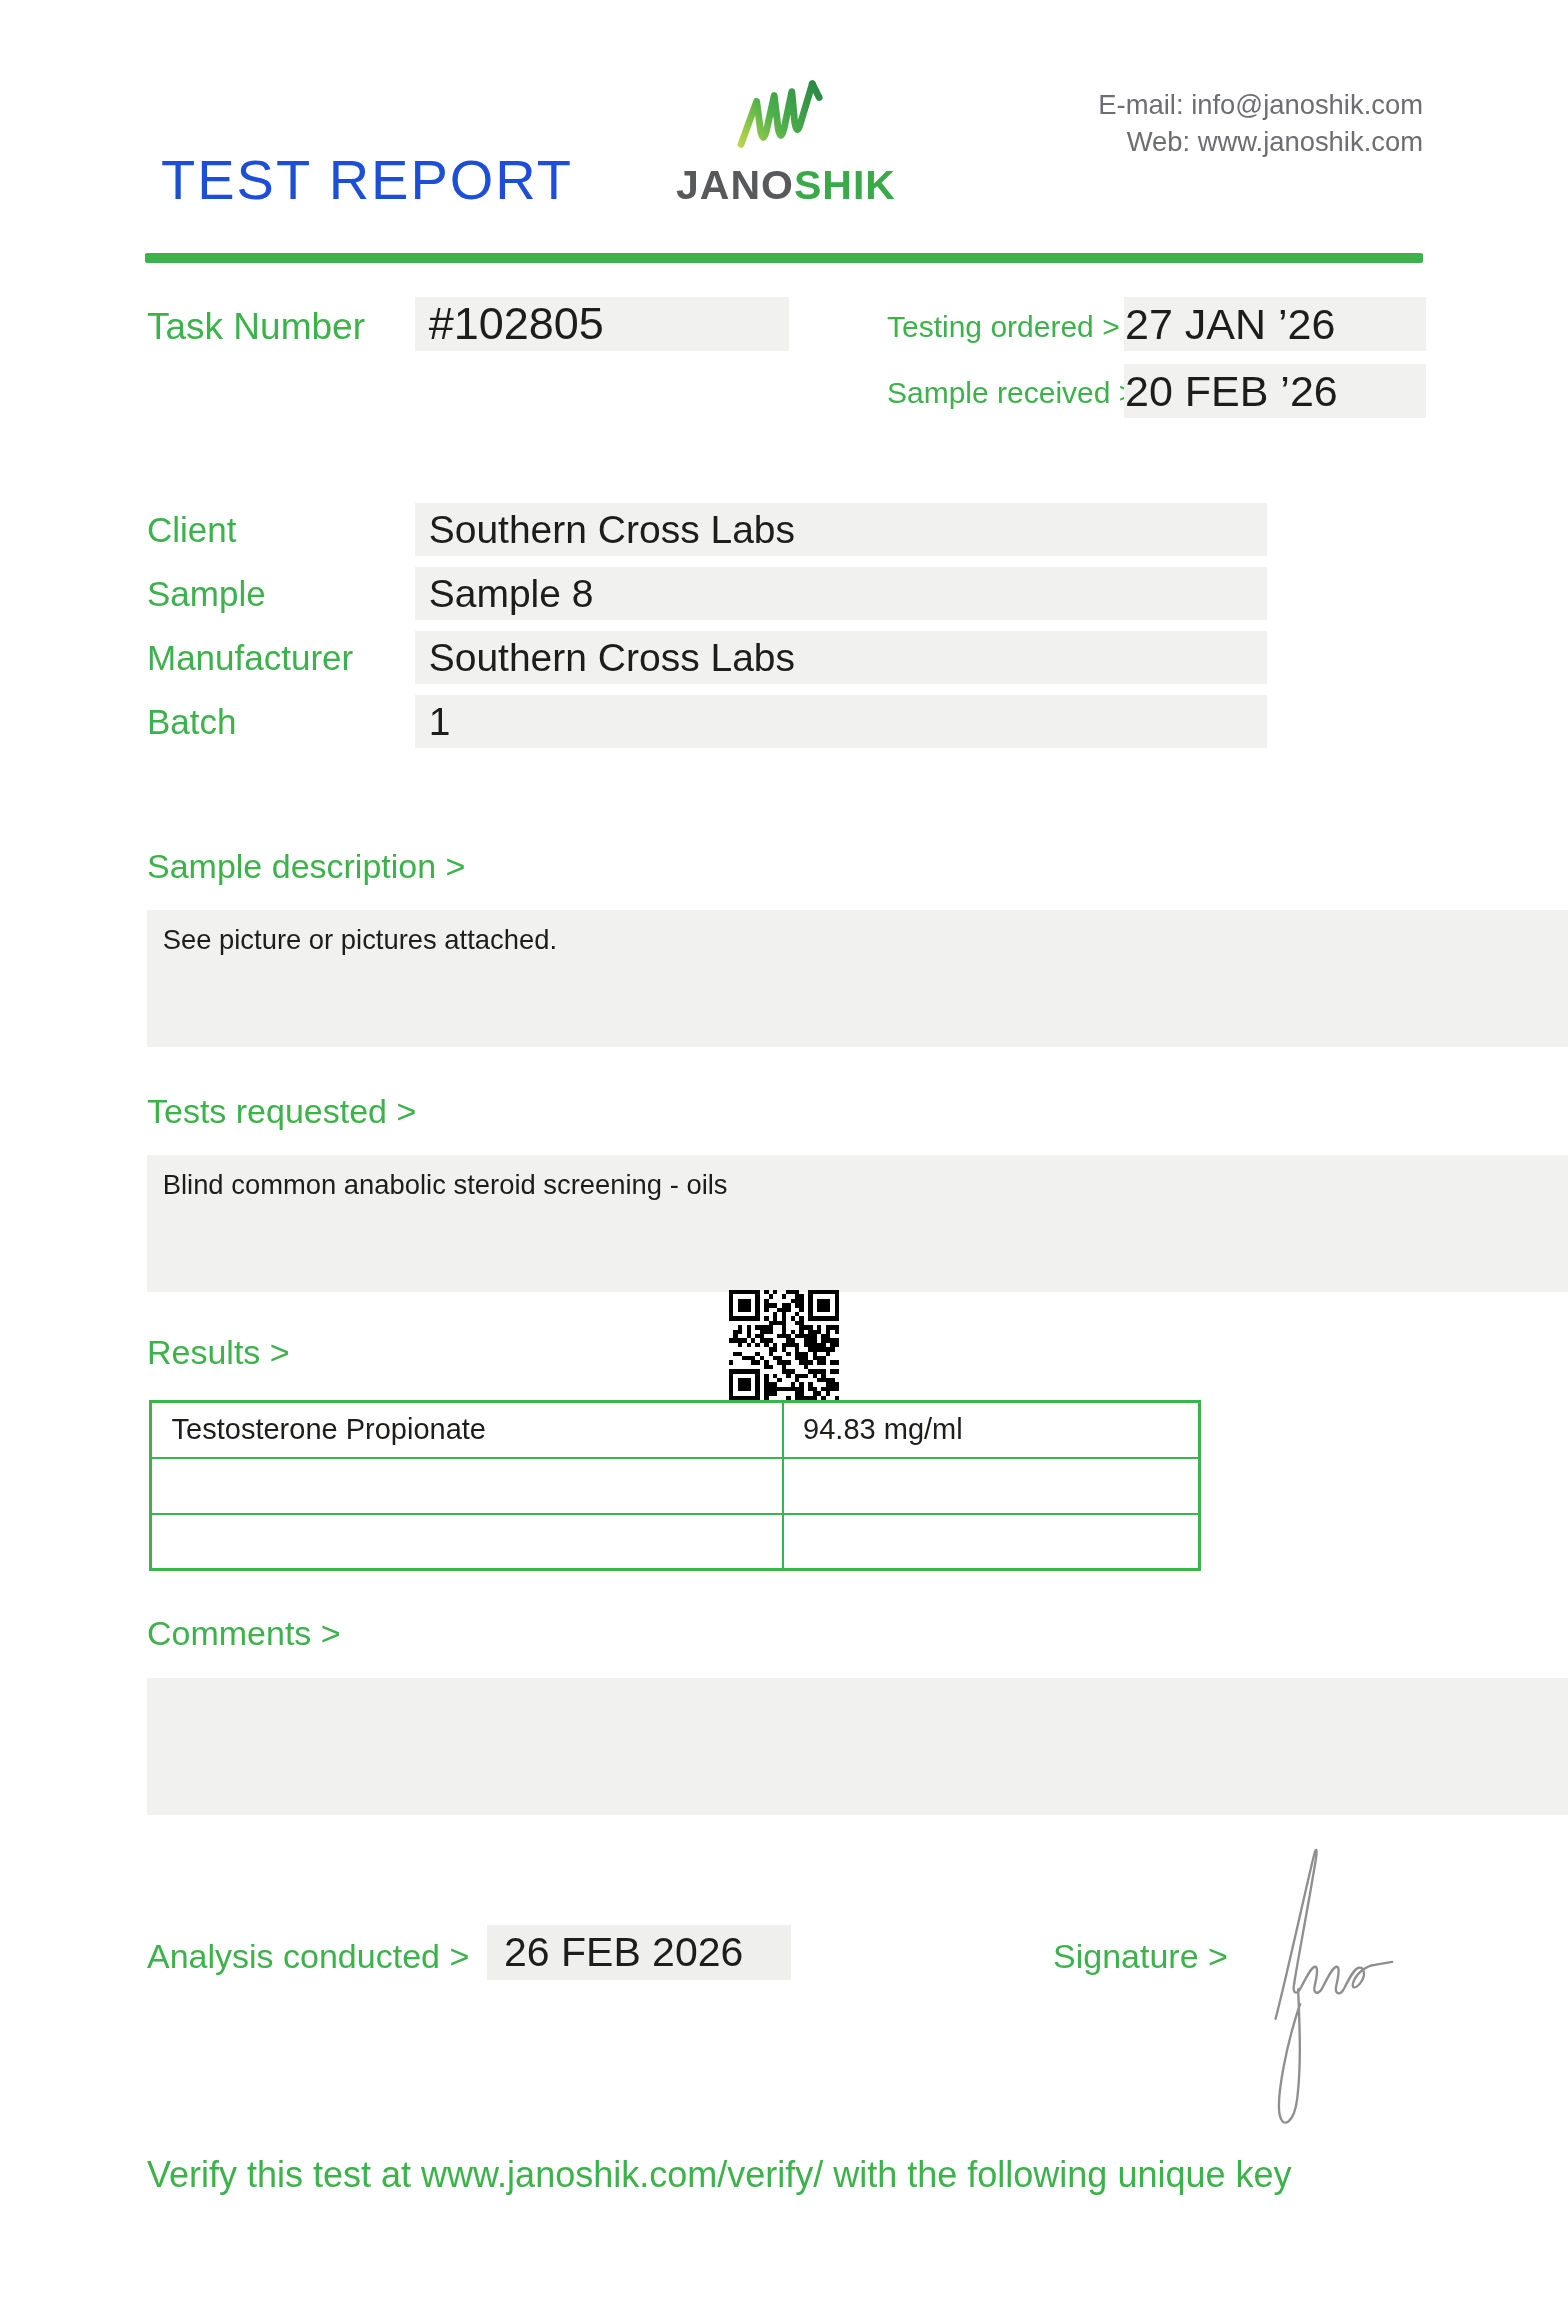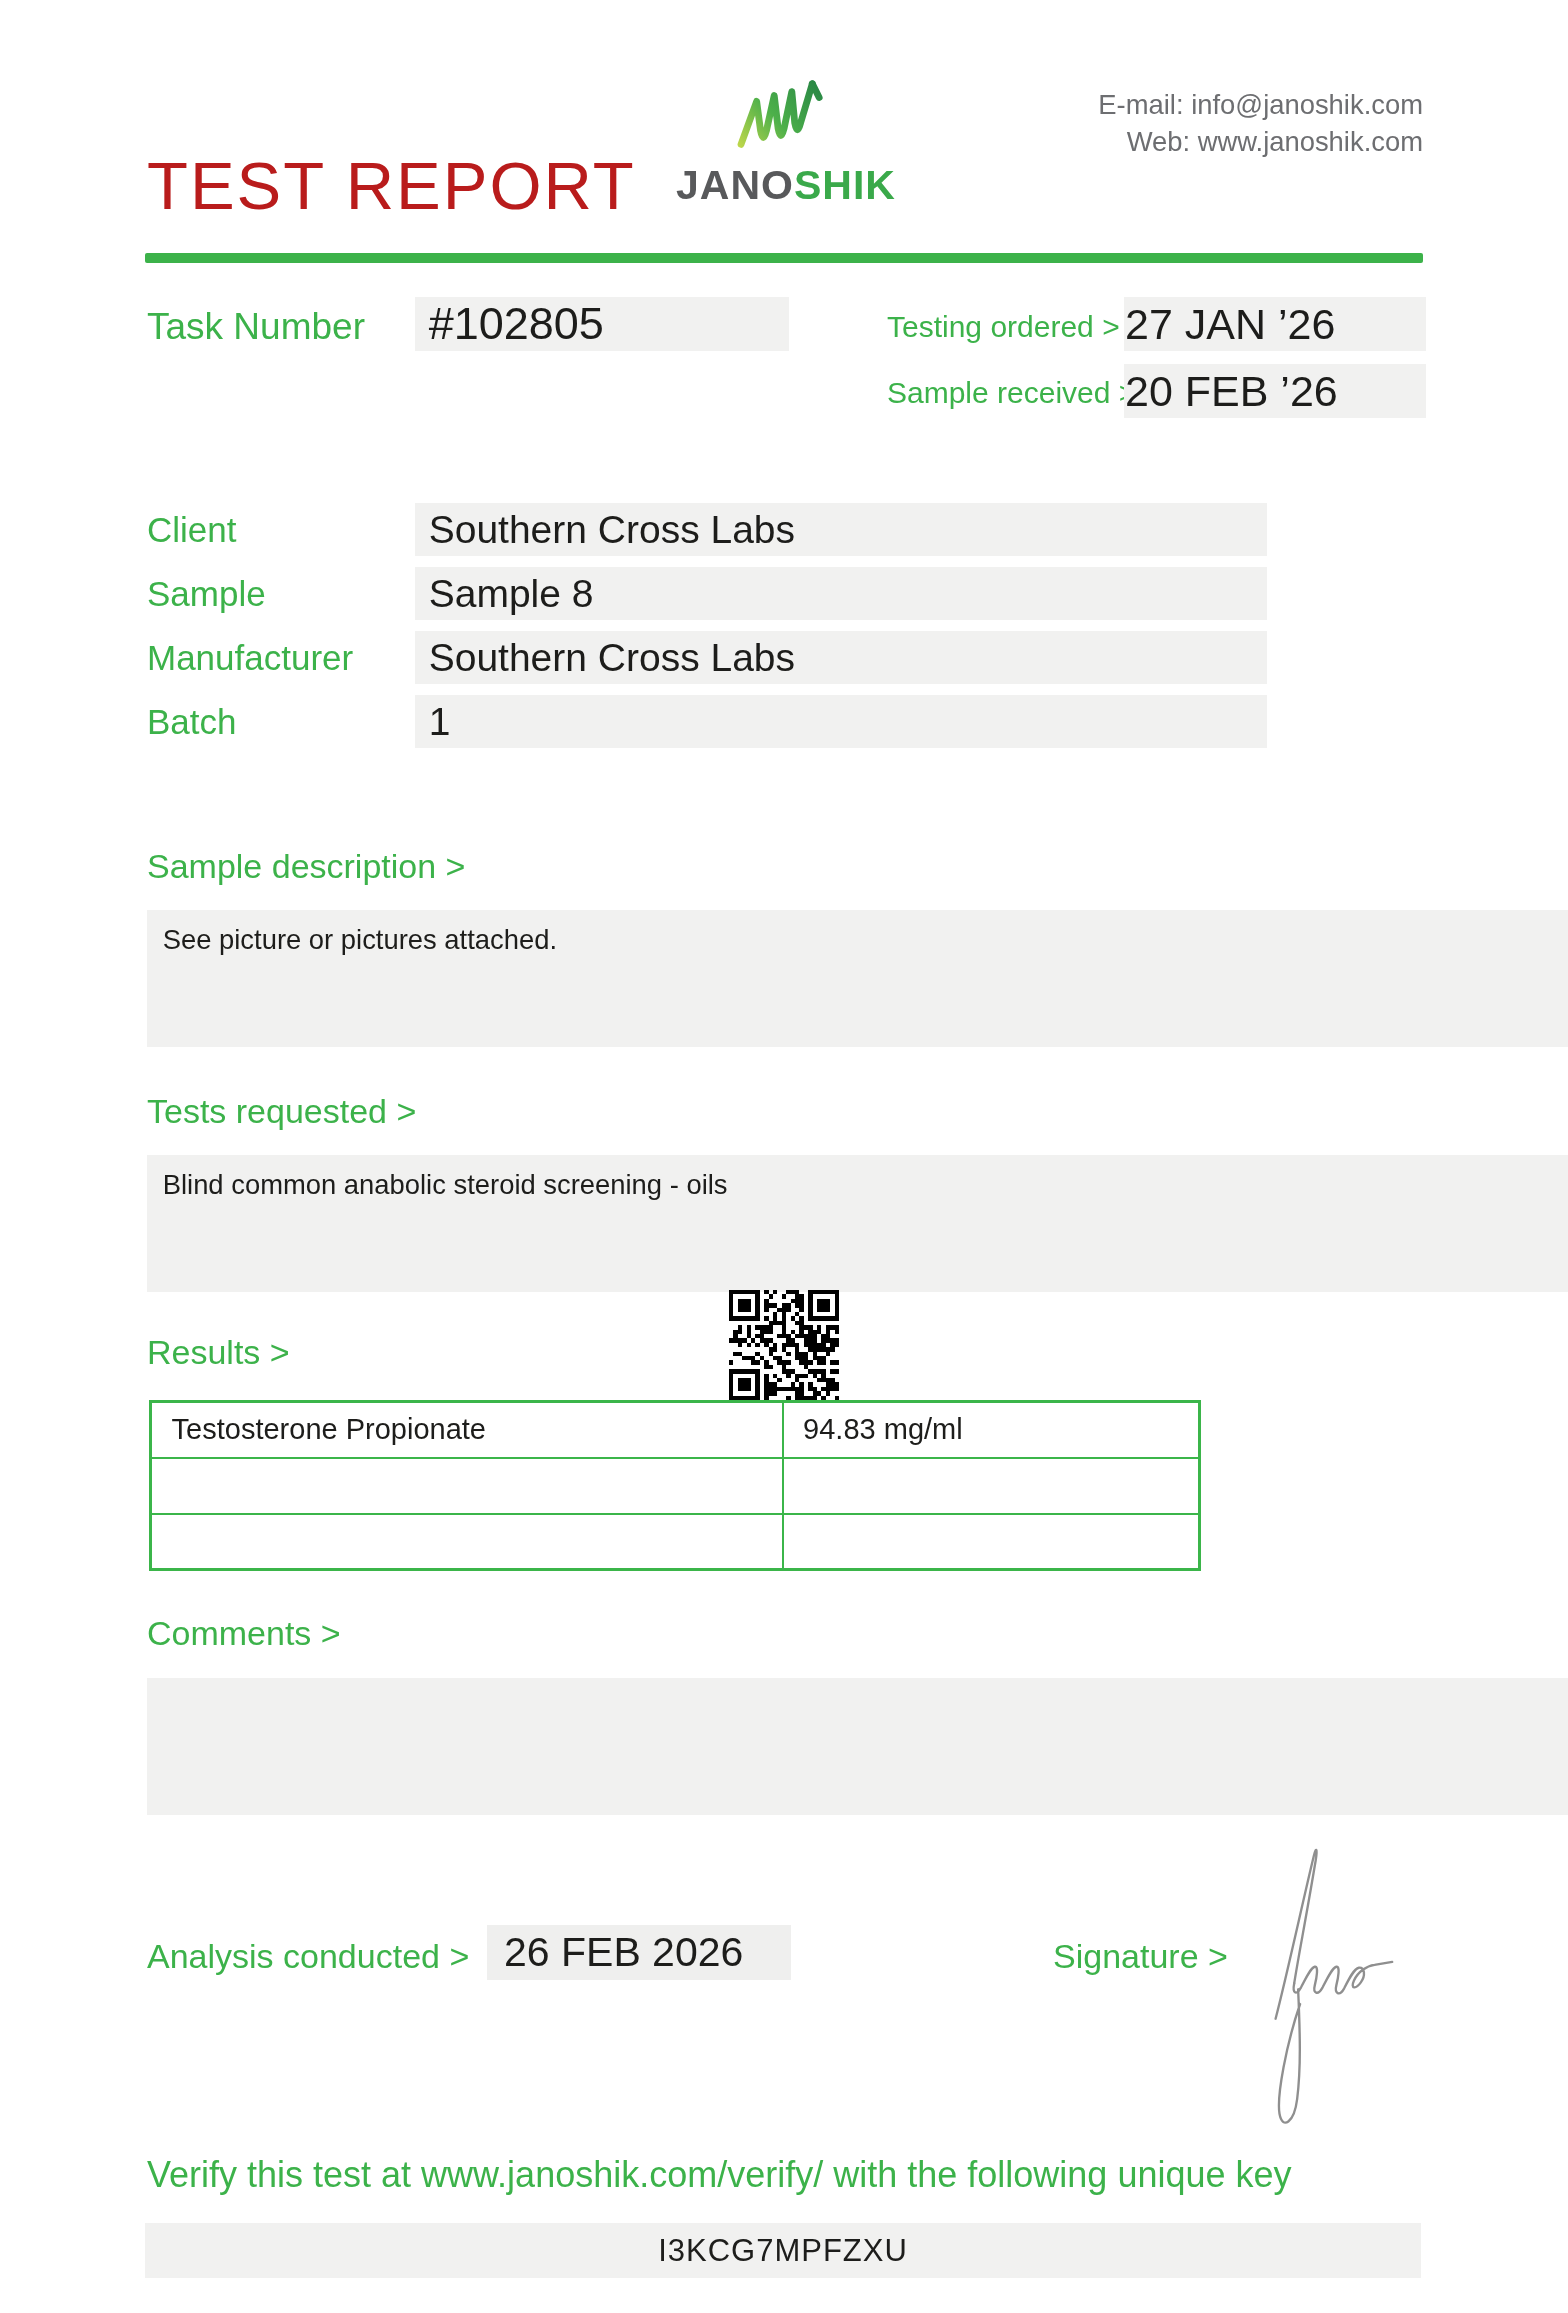--- a/index.html
+++ b/index.html
@@ -9,24 +9,24 @@
     position: relative;
     width: 1568px;
     height: 2313px;
     background: #ffffff;
     overflow: hidden;
   }
   .abs { position: absolute; }
 
   
   .report-title {
-    left: 147px; top: 147px;
-    font-size: 67px;
+    left: 161px; top: 147px;
+    font-size: 56px;
     letter-spacing: 2px;
-    color: #b91c1c;
+    color: #1d4ed8;
     white-space: nowrap;
   }
   .logo-wrap { left: 676px; top: 76px; width: 216px; text-align: center; }
   .logo-icon-svg { display: block; margin: 0 auto; }
   .brand-text {
     margin-top: 2px;
     font-size: 41px;
     font-weight: bold;
     letter-spacing: 1px;
     white-space: nowrap;
@@ -552,16 +552,15 @@
 
   <svg class="abs signature-svg" width="196" height="353" viewBox="0 0 200 360">
     <g fill="none" stroke="#8f8f8f" stroke-width="2.4" stroke-linecap="round">
       <path d="M 21 220 C 32 178, 50 95, 60 54 C 63 42, 64 48, 61 64 C 52 118, 44 158, 40 184"></path>
       <path d="M 40 184 C 38 194, 42 197, 47 188 C 52 178, 57 168, 61 167 C 65 166, 63 178, 61 186 C 59 194, 64 197, 69 188 C 74 178, 79 168, 83 167 C 87 166, 85 178, 83 186 C 81 194, 86 198, 91 189 C 96 179, 101 169, 106 168 C 112 167, 113 176, 108 183 C 103 190, 97 190, 101 181 C 105 172, 114 166, 122 165 L 140 162"></path>
       <path d="M 44 190 C 46 235, 47 270, 43 302 C 40 326, 28 334, 25 317 C 22 299, 32 246, 46 205"></path>
     </g>
   </svg>
 
   <div class="abs green verify-text">Verify this test at www.janoshik.com/verify/ with the following unique key</div>
-  <div class="abs verify-keybox">I3KCG7MPFZXU</div>
 
 </div>
 
 
 </body></html>

